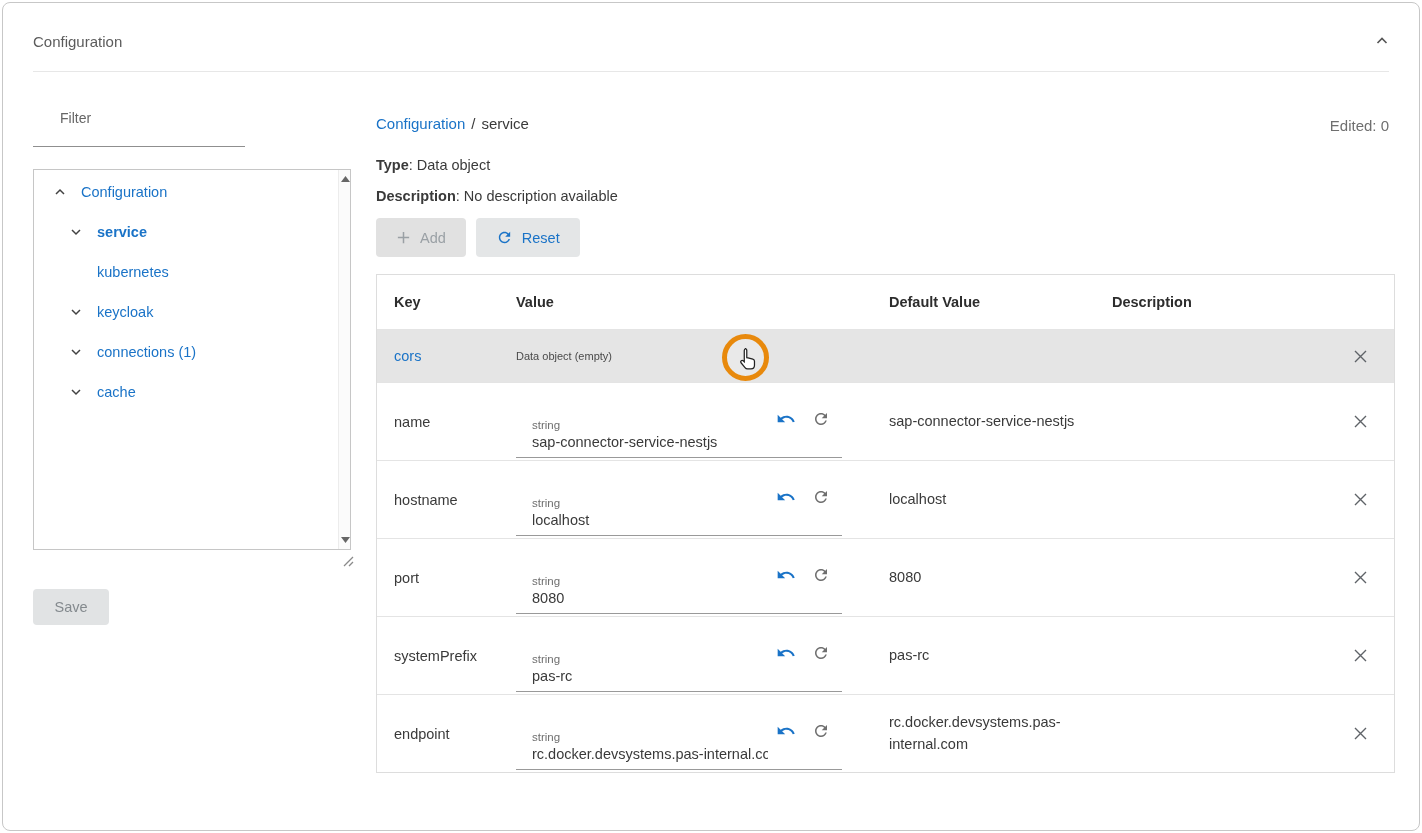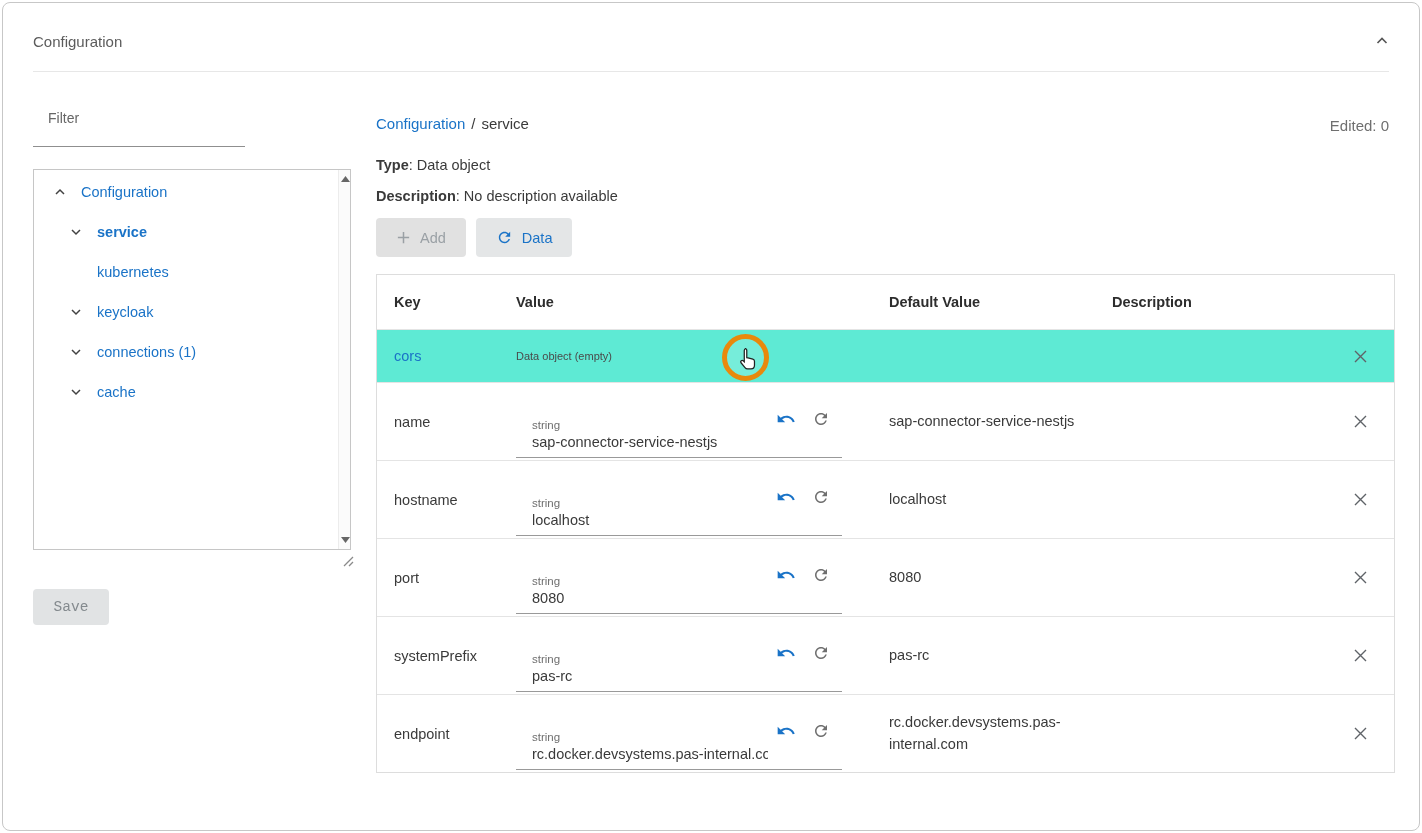--- a/index.html
+++ b/index.html
@@ -17,62 +17,62 @@
     border: 1px solid #c7c7c7;
     border-radius: 8px;
   }
   
   .panel-title { position: absolute; left: 30px; top: 30px; font-size: 15px; color: #5c5c5c; }
   .collapse-btn { position: absolute; right: 26px; top: 27px; width: 22px; height: 22px;
     display: flex; align-items: center; justify-content: center; cursor: pointer; color: #555; background: none; border: none; }
   .header-divider { position: absolute; left: 30px; right: 30px; top: 68px; height: 1px; background: #e7e7e7; }
 
   
-  .filter-label { position: absolute; left: 45px; top: 107px; font-size: 14px; color: #666; }
+  .filter-label { position: absolute; left: 57px; top: 107px; font-size: 14px; color: #666; }
   .filter-input { position: absolute; left: 30px; top: 118px; width: 212px; height: 26px;
     border: none; border-bottom: 1px solid #8f8f8f; background: transparent; font-size: 14px; outline: none;
     font-family: "Liberation Sans", sans-serif; }
   .tree-box { position: absolute; left: 30px; top: 166px; width: 318px; height: 381px;
     border: 1px solid #c6c6c6; background: #fff; }
   .tree-scroll { position: absolute; left: 0; top: 2px; right: 13px; bottom: 0; overflow: hidden; }
   .tree-row { display: flex; align-items: center; height: 40px; font-size: 14.5px; color: #1a73c7; cursor: pointer; }
   .tree-row.root { padding-left: 14px; }
   .tree-row.child { padding-left: 30px; }
   .chev { width: 24px; height: 16px; display: flex; align-items: center; justify-content: center; color: #424242; }
   .tree-label { margin-left: 9px; }
   .tree-label.bold { font-weight: bold; }
   .tree-scrollbar { position: absolute; right: 0; top: 0; bottom: 0; width: 12px;
     background: #fbfbfb; border-left: 1px solid #ececec; cursor: default; }
   .sb-arrow { position: absolute; left: 1px; width: 10px; height: 12px; display: flex; align-items: center; justify-content: center; cursor: pointer; }
   .sb-up { top: 3px; } .sb-down { bottom: 3px; }
   .resize-grip { position: absolute; left: 336px; top: 549px; width: 16px; height: 16px; cursor: nwse-resize; }
   .save-btn { position: absolute; left: 30px; top: 586px; width: 76px; height: 36px;
     background: #e1e3e4; color: #848a8e; border: none; border-radius: 4px; font-size: 14.5px;
-    font-family: Liberation Mono, monospace; }
+    font-family: Liberation Sans, sans-serif; }
 
   
   .breadcrumb { position: absolute; left: 373px; top: 112px; font-size: 15px; color: #3a3a3a; }
   .breadcrumb .crumb-link { color: #1a73c7; text-decoration: none; cursor: pointer; }
   .breadcrumb .sep { margin: 0 6px; }
   .edited { position: absolute; right: 30px; top: 114px; font-size: 15px; color: #6f6f6f; }
   .meta-line { position: absolute; left: 373px; font-size: 14.5px; color: #3a3a3a; }
   .meta-type { top: 154px; } .meta-desc { top: 185px; }
   .meta-line b { font-weight: bold; }
   .actions { position: absolute; left: 373px; top: 215px; display: flex; gap: 10px; }
   .btn { height: 39px; border: none; border-radius: 4px; display: flex; align-items: center;
     gap: 9px; padding: 11px 20px; font-size: 14.5px; font-family: "Liberation Sans", sans-serif; cursor: pointer; }
   .btn-add { background: #e1e1e1; color: #9aa0a5; cursor: default; }
   .btn-reset { background: #e4e6e7; color: #1a73c7; }
 
   
   .table { position: absolute; left: 373px; top: 271px; width: 1019px; border: 1px solid #ddd; background: #fff; }
   .trow { display: grid; grid-template-columns: 122px 373px 223px 1fr 56px;
     align-items: center; padding-left: 17px; border-top: 1px solid #e4e4e4; }
   .thead { height: 54px; border-top: none; font-weight: bold; color: #2d2d2d; font-size: 14.5px; }
-  .object-row { height: 53px; background: #5eead4; position: relative; }
+  .object-row { height: 53px; background: #e5e5e5; position: relative; }
   .string-row { height: 78px; }
   .cell { min-width: 0; }
   .key-cell { font-size: 14.5px; color: #3a3a3a; }
   .key-link { color: #1a73c7; cursor: pointer; text-decoration: none; }
   .obj-val { font-size: 11px; color: #4a4a4a; }
   .value-editor { width: 326px; display: flex; align-items: center;
     border-bottom: 1px solid #999; padding: 2px 8px 7px 16px; }
   .value-left { display: flex; flex-direction: column; flex: 1; min-width: 0; margin-top: 32px; }
   .type-label { font-size: 11.5px; color: #6f6f6f; }
   .value-input { border: none; outline: none; background: transparent; font-size: 14.5px;
@@ -197,21 +197,21 @@
     <button class="btn btn-add">
       <svg width="15" height="15" viewBox="0 0 16 16">
           <path d="M8 2v12M2 8h12" stroke="currentColor" stroke-width="1.6" fill="none"></path>
         </svg>
       <span>Add</span>
     </button>
     <button class="btn btn-reset">
       <svg width="17" height="17" viewBox="0 0 24 24">
           <path fill="currentColor" d="M17.65 6.35C16.2 4.9 14.21 4 12 4c-4.42 0-7.99 3.58-7.99 8s3.57 8 7.99 8c3.73 0 6.84-2.55 7.73-6h-2.08c-.82 2.33-3.04 4-5.65 4-3.31 0-6-2.69-6-6s2.69-6 6-6c1.66 0 3.14.69 4.22 1.78L13 11h7V4l-2.35 2.35z"></path>
         </svg>
-      <span>Data</span>
+      <span>Reset</span>
     </button>
   </div>
 
   <div class="table">
 
     <div class="trow thead">
       <div class="cell">Key</div>
       <div class="cell">Value</div>
       <div class="cell">Default Value</div>
       <div class="cell">Description</div>

